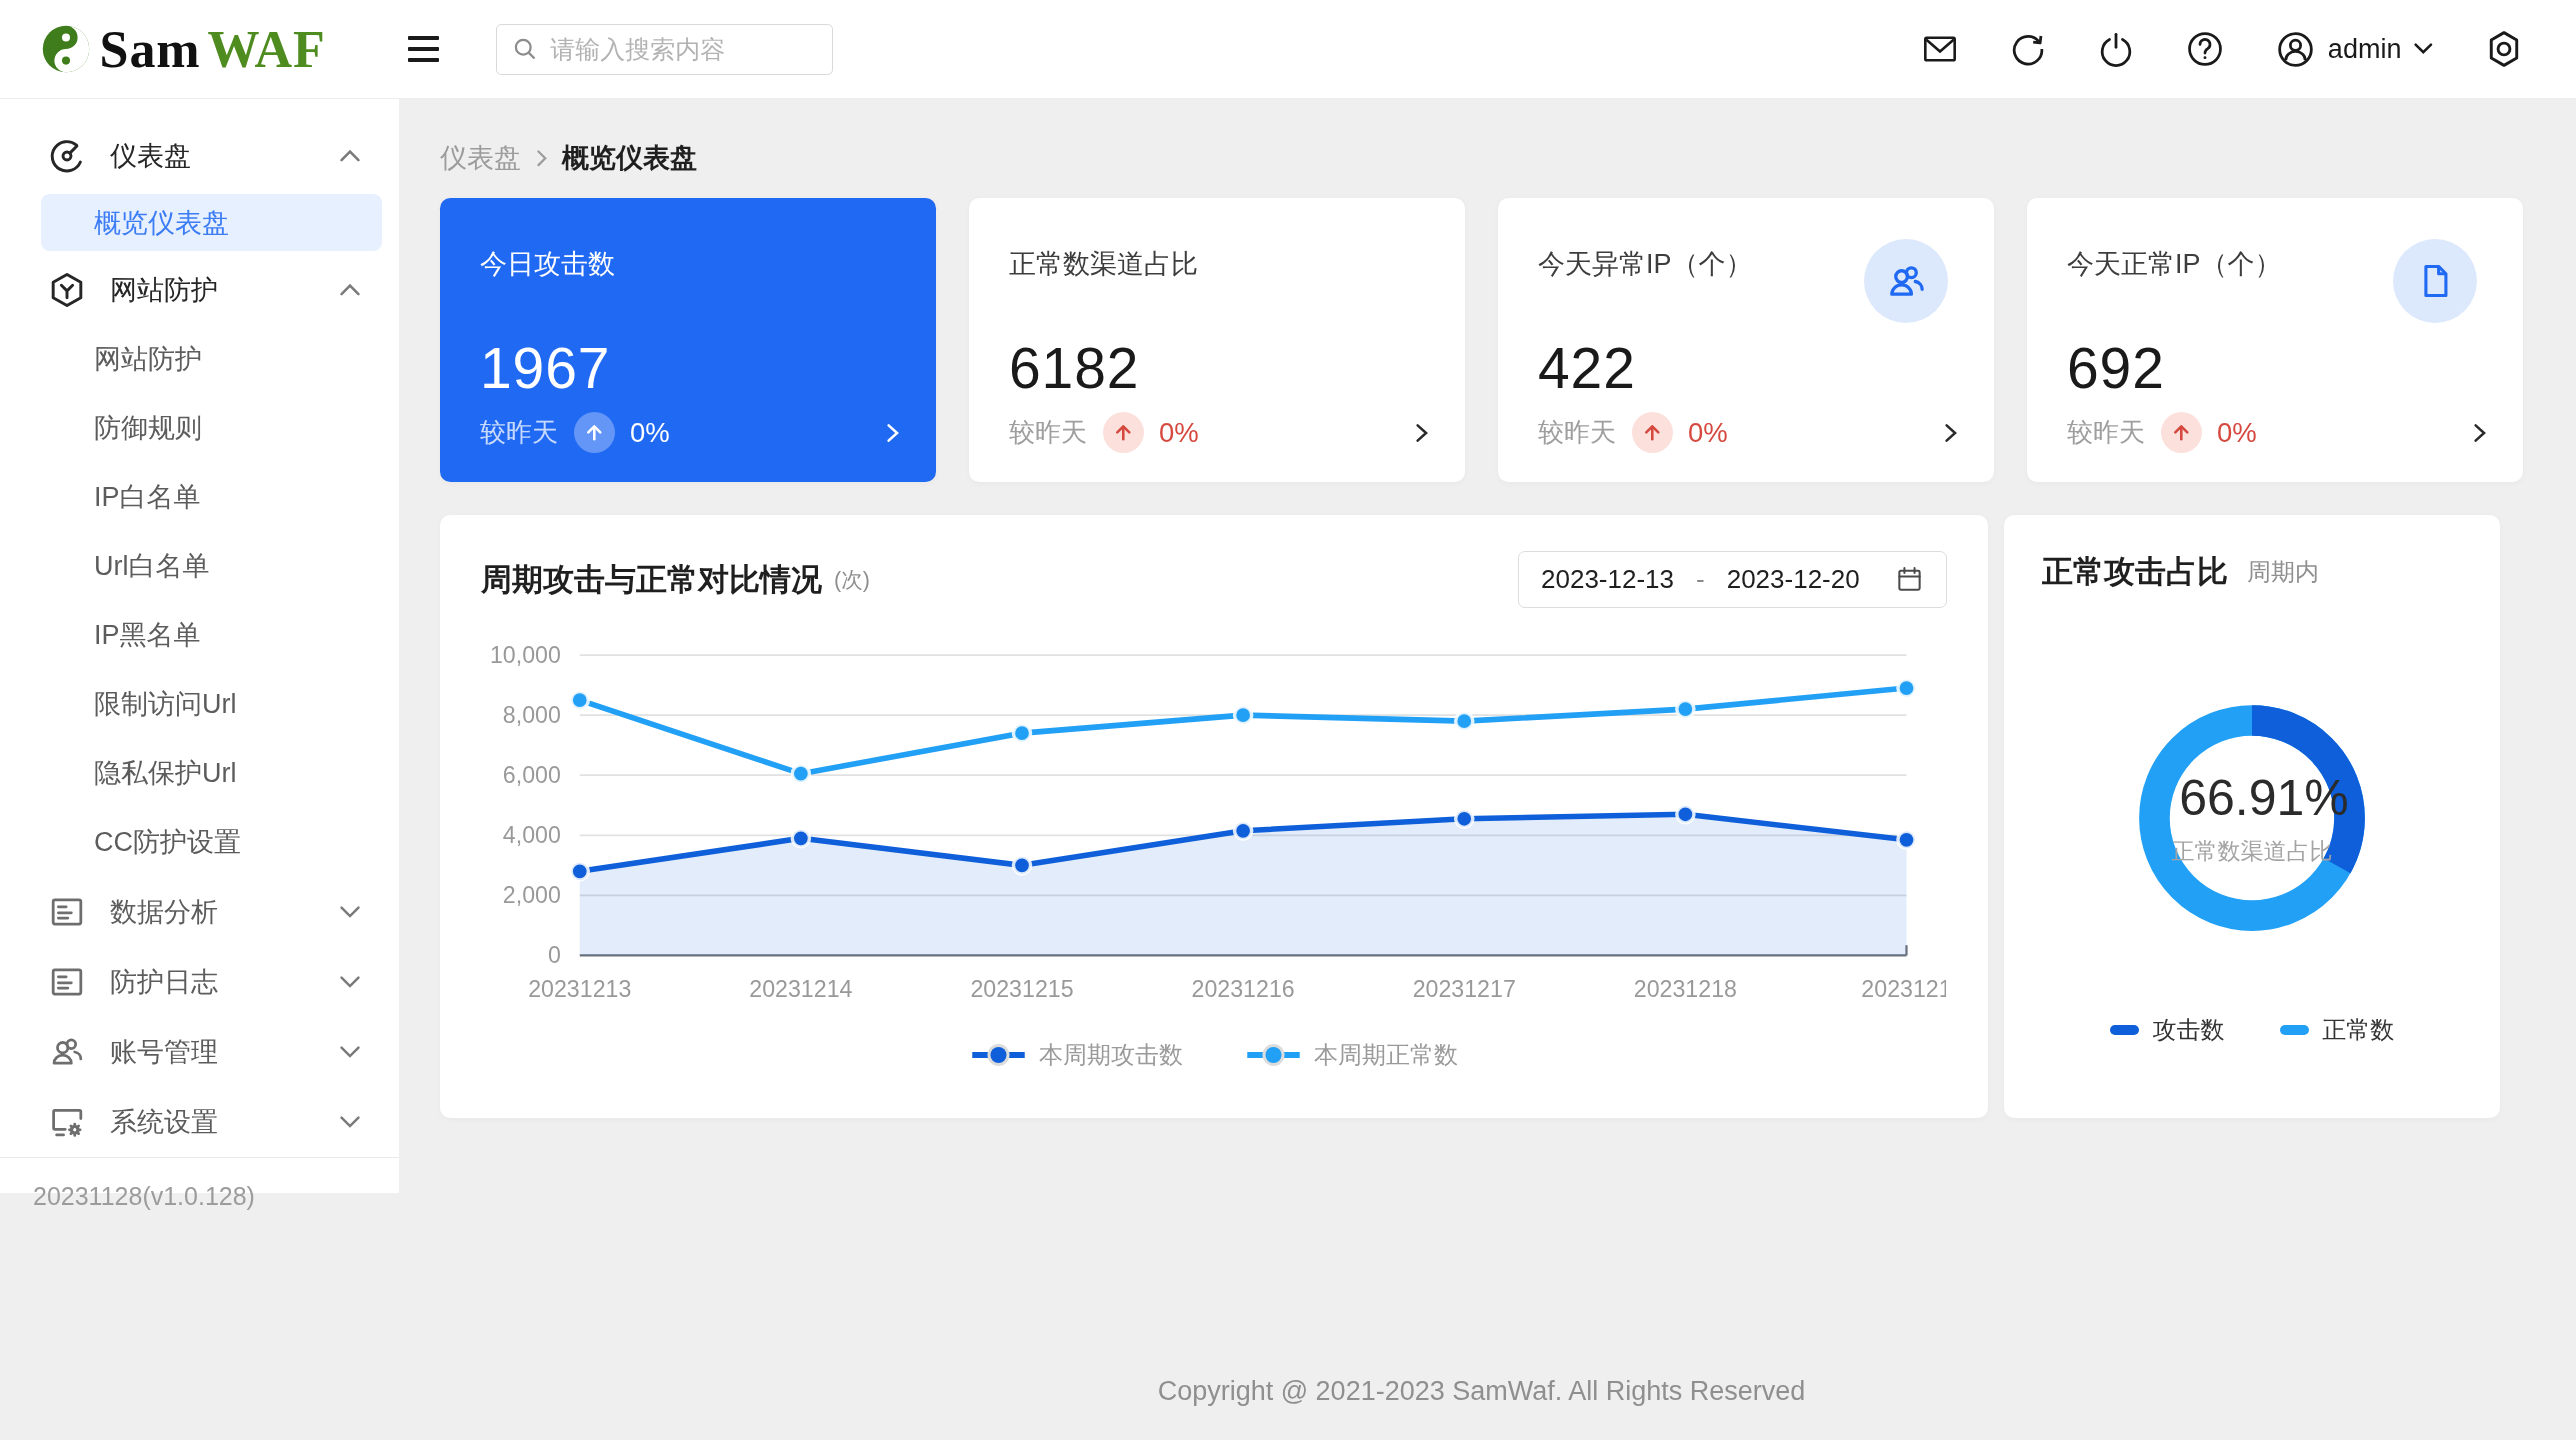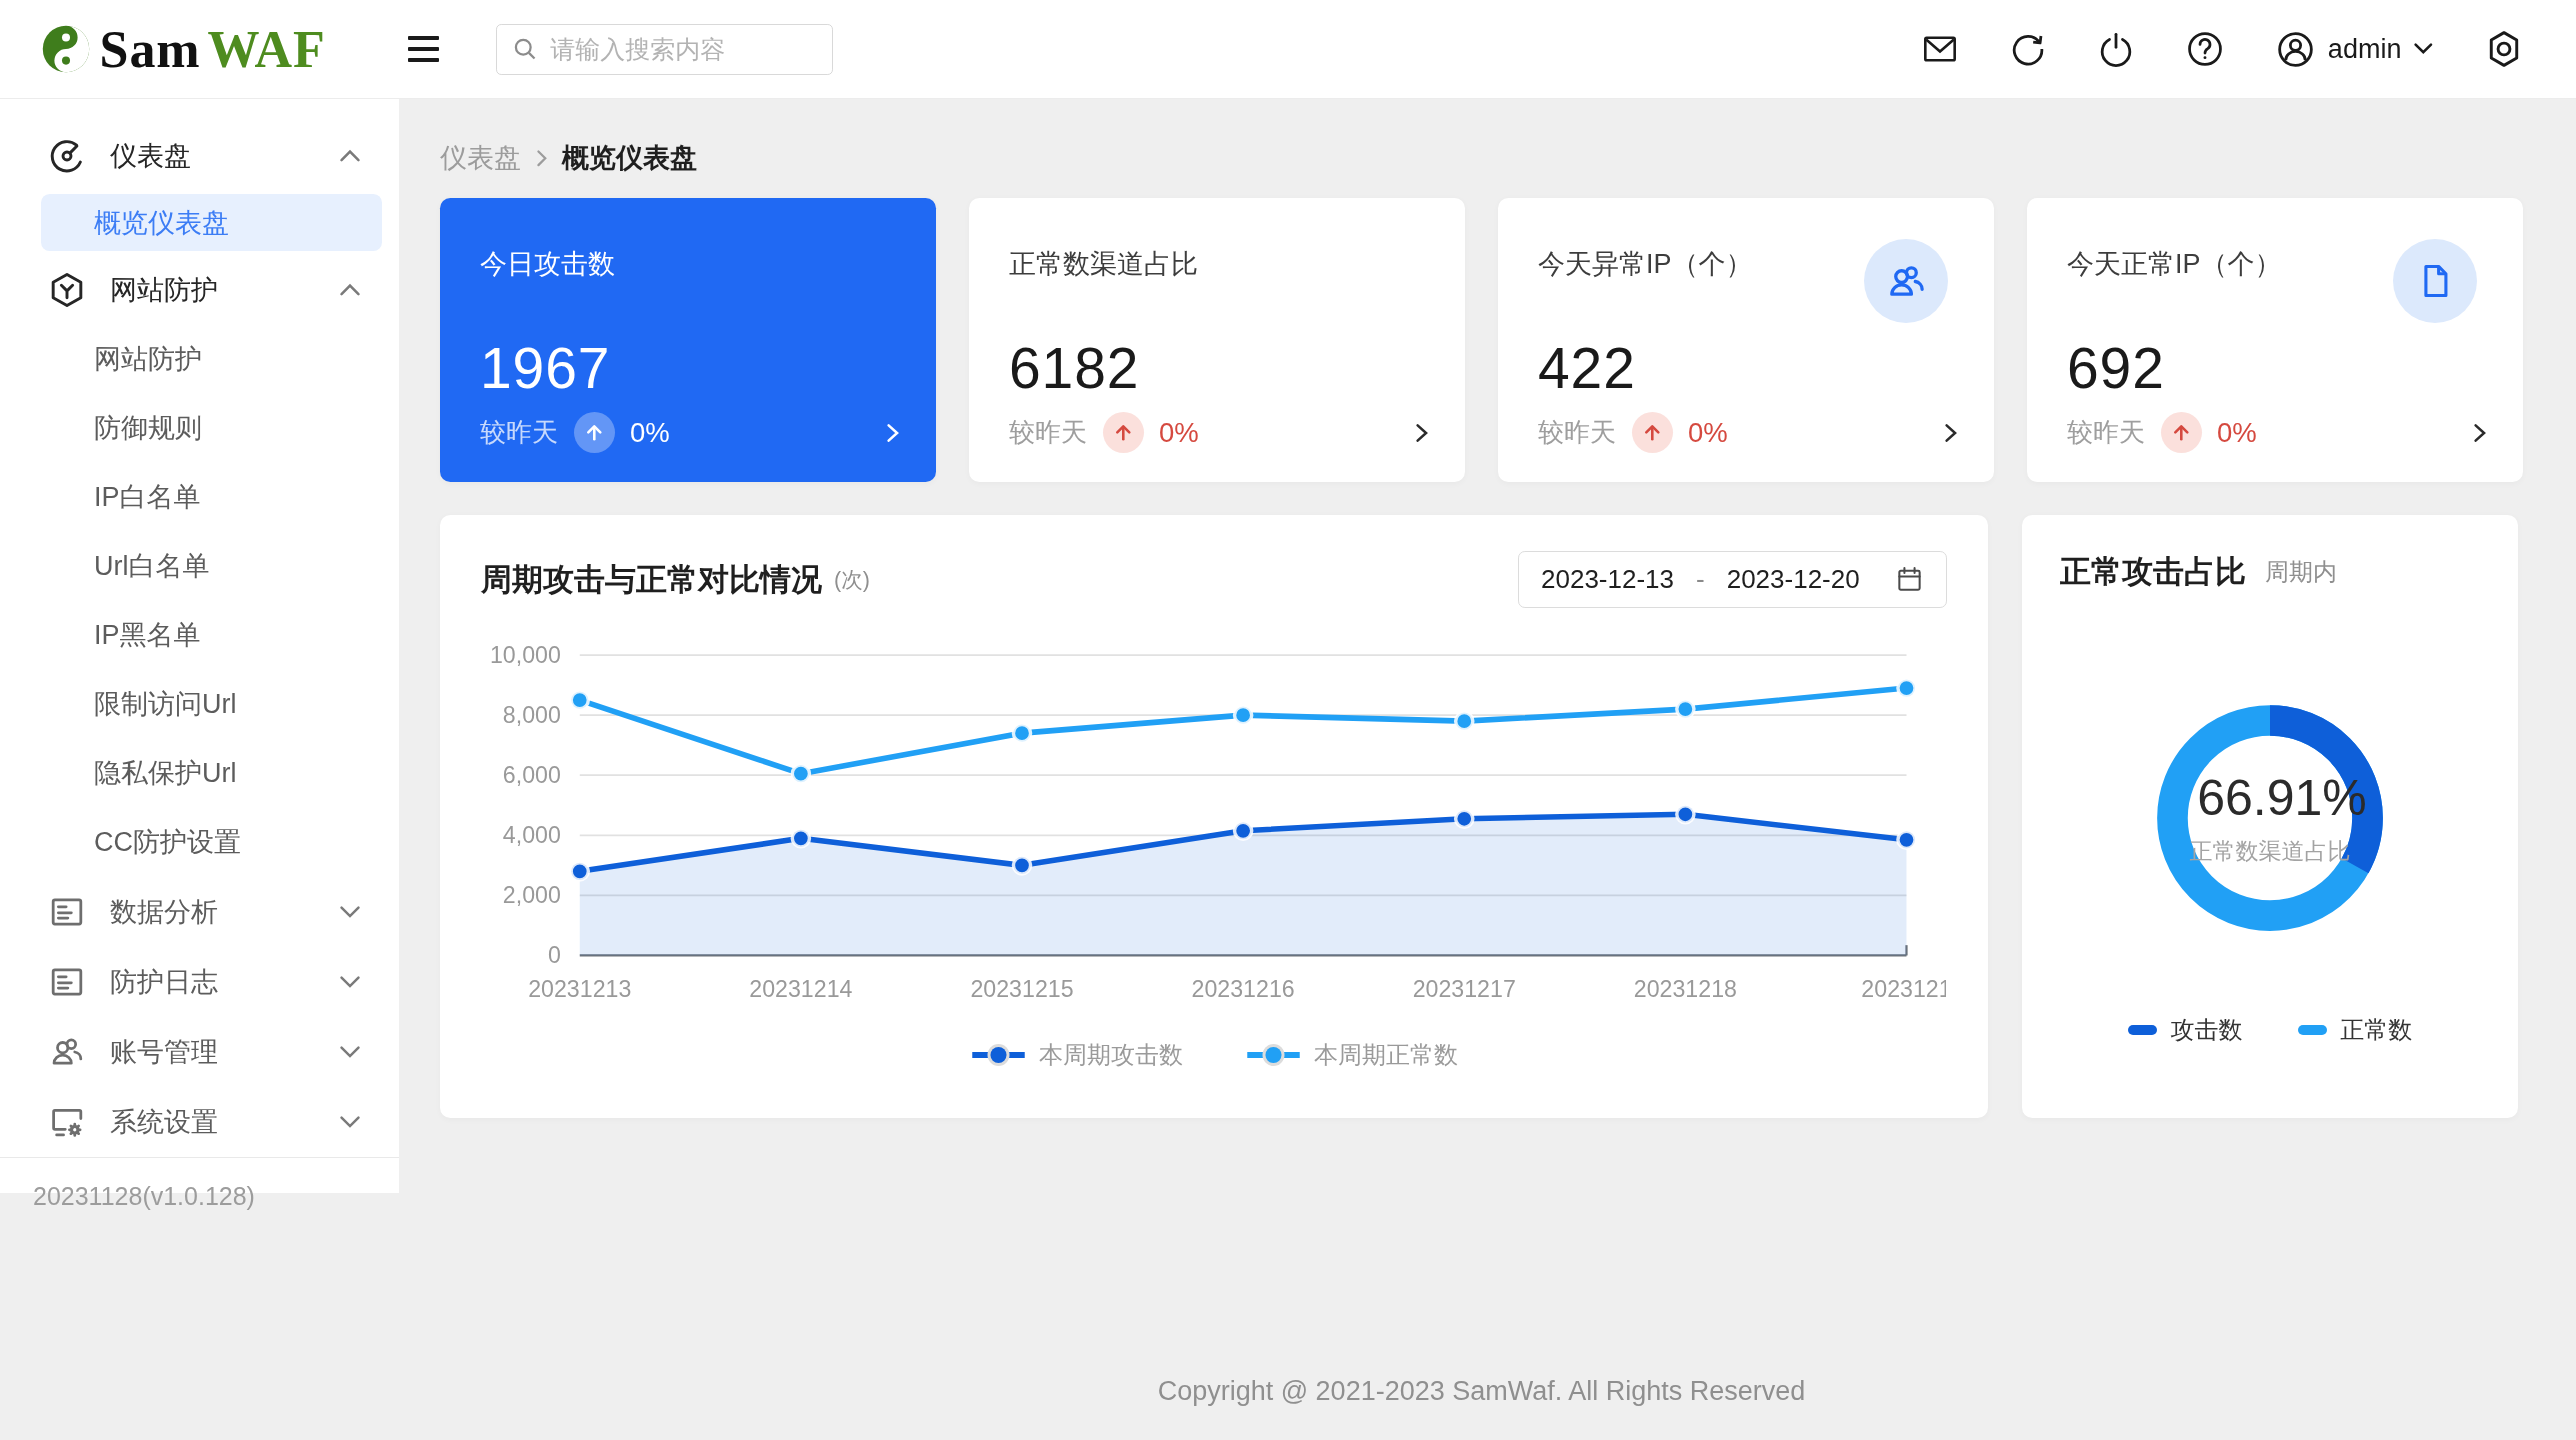--- a/index.html
+++ b/index.html
@@ -77,21 +77,21 @@
     background: #dce9fc; display: flex; align-items: center; justify-content: center; color: #2069f3;
   }
   .card.primary { background: #2069f3; }
   .card.primary .card-title { color: #fff; }
   .card.primary .card-value { color: #fff; }
   .card.primary .cmp-label { color: rgba(255,255,255,0.75); }
   .card.primary .arrow-badge { background: rgba(255,255,255,0.3); color: #fff; }
   .card.primary .pct { color: #fff; }
   .card.primary .foot-chevron { color: #fff; }
 
-  .panels { margin-top: 33px; display: flex; gap: 34px; }
+  .panels { margin-top: 33px; display: flex; gap: 16px; }
   .panel { background: #fff; border-radius: 10.3px; box-shadow: 0 1.7px 6.9px rgba(0,0,0,0.03); }
   .chart-panel { width: 1548px; height: 603px; padding: 36px 41px 0 41px; }
   .panel-head { display: flex; align-items: center; }
   .panel-title { font-size: 31px; font-weight: bold; color: #1f1f1f; }
   .panel-unit { font-size: 21.5px; color: #8f8f8f; margin-left: 12px; }
   .panel-sub { font-size: 24px; color: #8f8f8f; margin-left: 19px; }
   .date-range {
     margin-left: auto; width: 429px; height: 57px; border: 1.7px solid #dcdcdc; border-radius: 6.9px;
     display: flex; align-items: center; padding: 0 22px; gap: 22px; font-size: 26px; color: #1f1f1f;
   }

